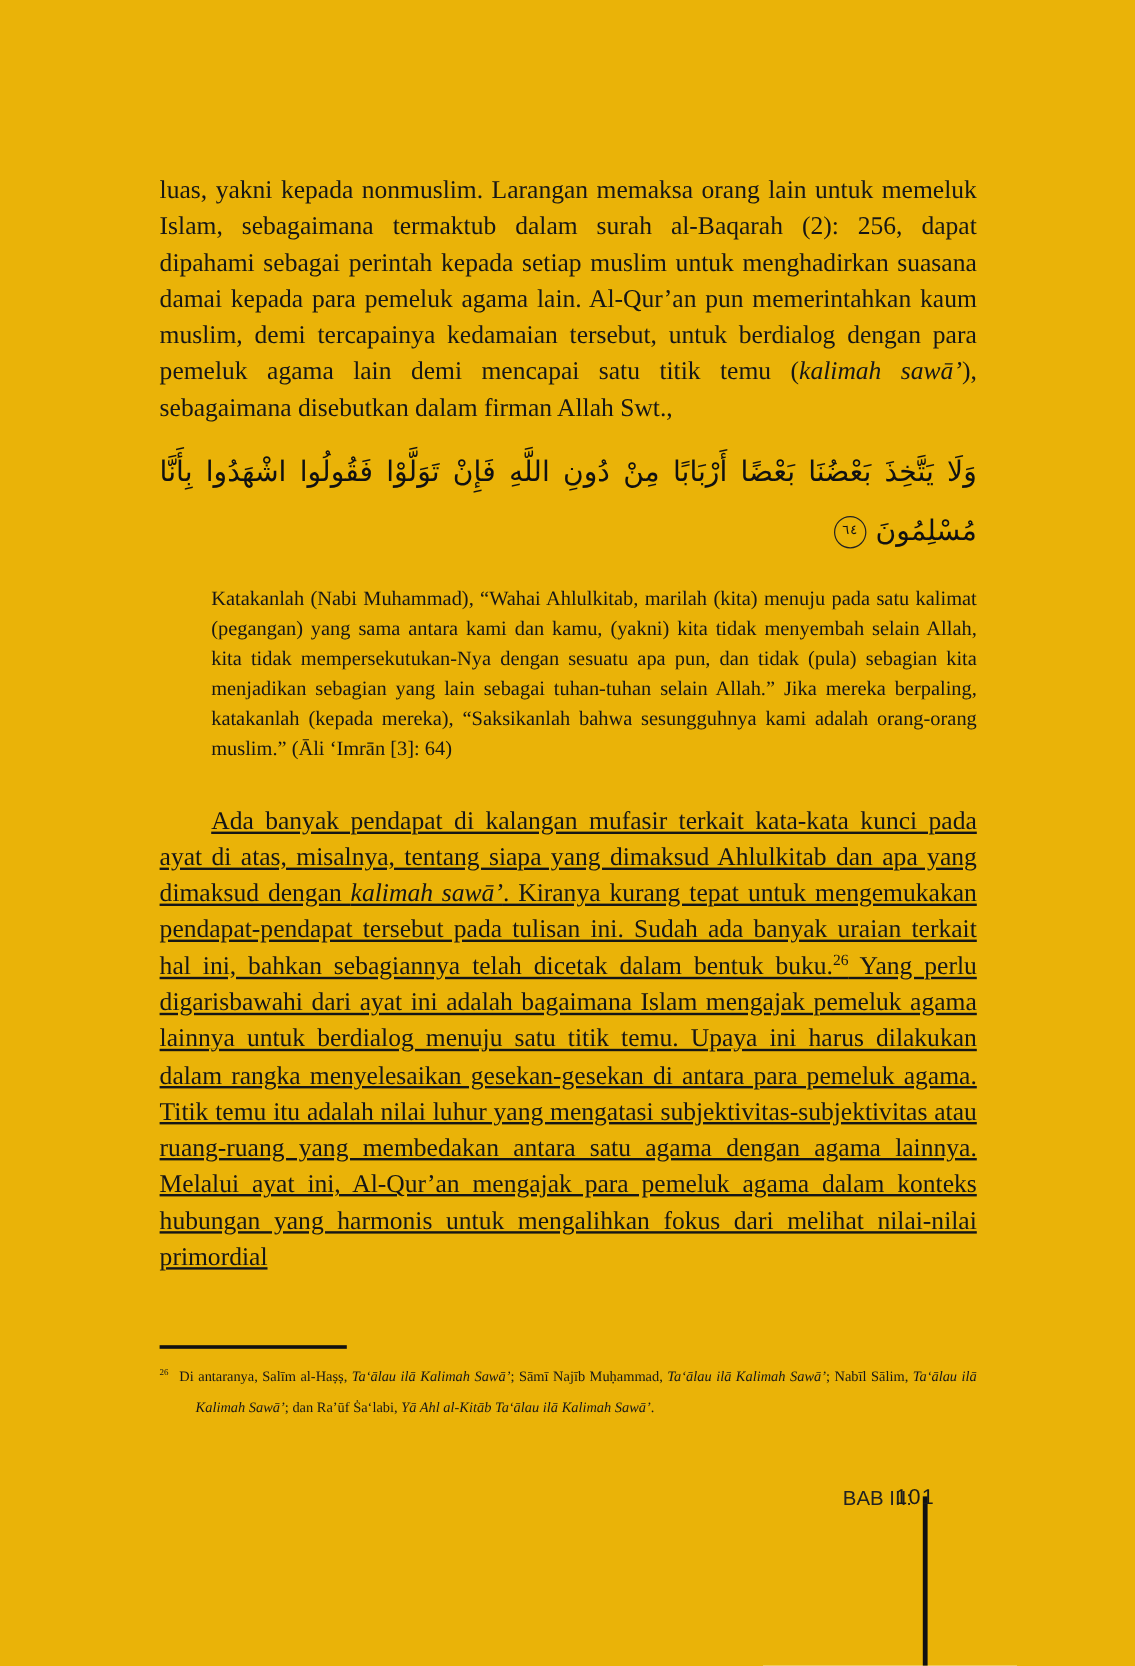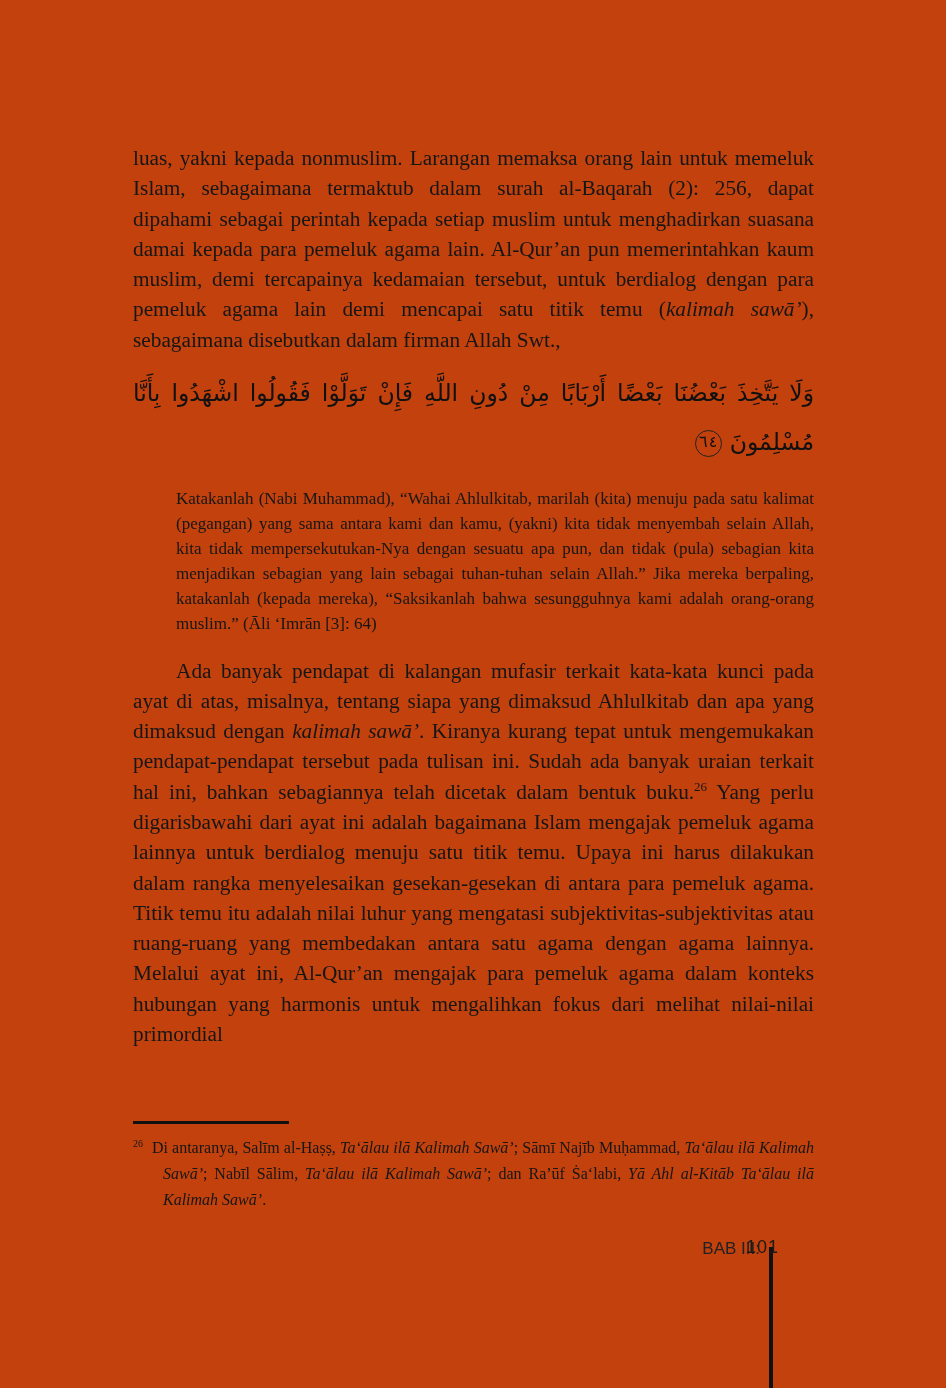--- a/index.html
+++ b/index.html
@@ -1,44 +1,44 @@
 <!DOCTYPE html>
 <html lang="id"><head>
 <meta charset="utf-8">
 <style>
   * { margin:0; padding:0; box-sizing:border-box; }
   html,body { background:#ffffff; }
   body { width:946px; height:1388px; position:relative; overflow:hidden;
          font-family:"Liberation Serif", serif; color:#151515; }
 
-  .page { position:absolute; inset:0; background:#c2410c; }
+  .page { position:absolute; inset:0; background:#eab308; }
 
   
   .content { position:absolute; left:133px; top:143px; width:681px; }
 
   .body-par { font-size:21.3px; line-height:30.3px; text-align:justify; color:#161616; }
   .body-par sup { font-size:61%; vertical-align:super; line-height:0; }
-  .indented { text-indent:43px; margin-top:19px; }
+  .indented { text-indent:43px; margin-top:32px;text-decoration:underline; }
 
   
   .arabic { direction:rtl; margin:14px 0 13px 0; font-family:"DejaVu Sans", sans-serif;
             font-size:23.5px; color:#111; }
   .ar-line { text-align:justify; text-align-last:justify; line-height:49px; }
   .ayah-marker { display:inline-block; width:27px; height:27px; border:1.6px solid #222;
                  border-radius:50%; text-align:center; text-align-last:center;
-                 line-height:24px; font-size:16px; vertical-align:middle; margin:0 8px;font-family:Liberation Mono, monospace; }
+                 line-height:24px; font-size:11px; vertical-align:middle; margin:0 8px;font-family:Liberation Mono, monospace; }
 
   
   .translation { display:block; margin:20px 0 0 43px; width:638px; font-size:17px;
                  line-height:24.9px; text-align:justify; color:#161616; }
 
   
   .footnote-area { position:absolute; left:133px; top:1121px; width:681px; }
   .footnote-rule { width:156px; height:3px; background:#111; margin-bottom:11px; }
-  .footnote { font-size:16px; line-height:25.8px; text-align:justify;
+  .footnote { font-size:12px; line-height:25.8px; text-align:justify;
               padding-left:30px; text-indent:-30px; color:#161616; }
   .footnote sup { font-size:62%; vertical-align:super; line-height:0; margin-right:9px; }
 
   
   .footer-chapter { position:absolute; right:186px; top:1238px; text-align:left;
                     font-family:"Liberation Sans", sans-serif; font-size:17px;
                     line-height:22.5px; color:#222; }
   .footer-vbar { position:absolute; left:769px; top:1247px; width:4px; height:141px;
                  background:#111; }
   .footer-pagenum { position:absolute; left:746px; top:1237px;

